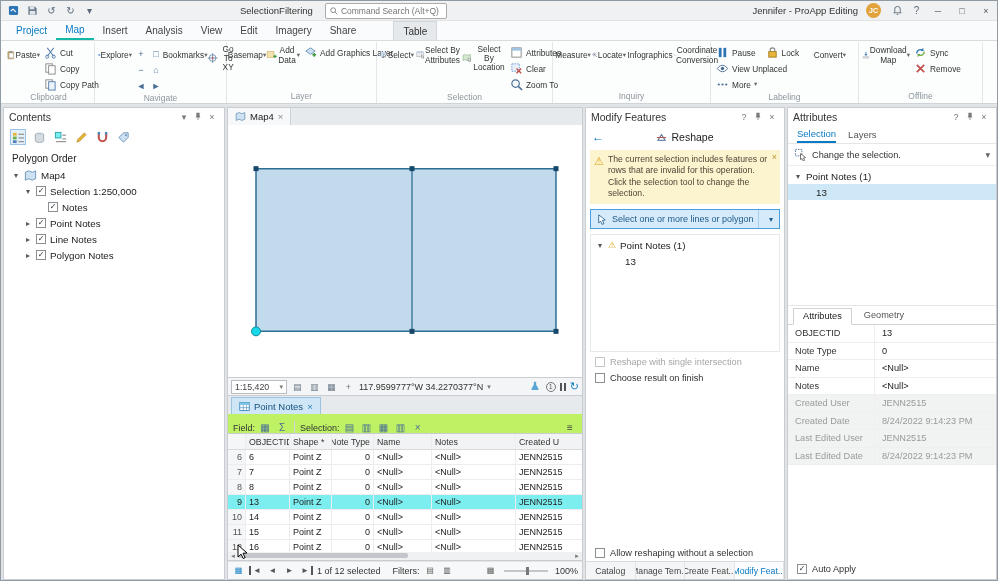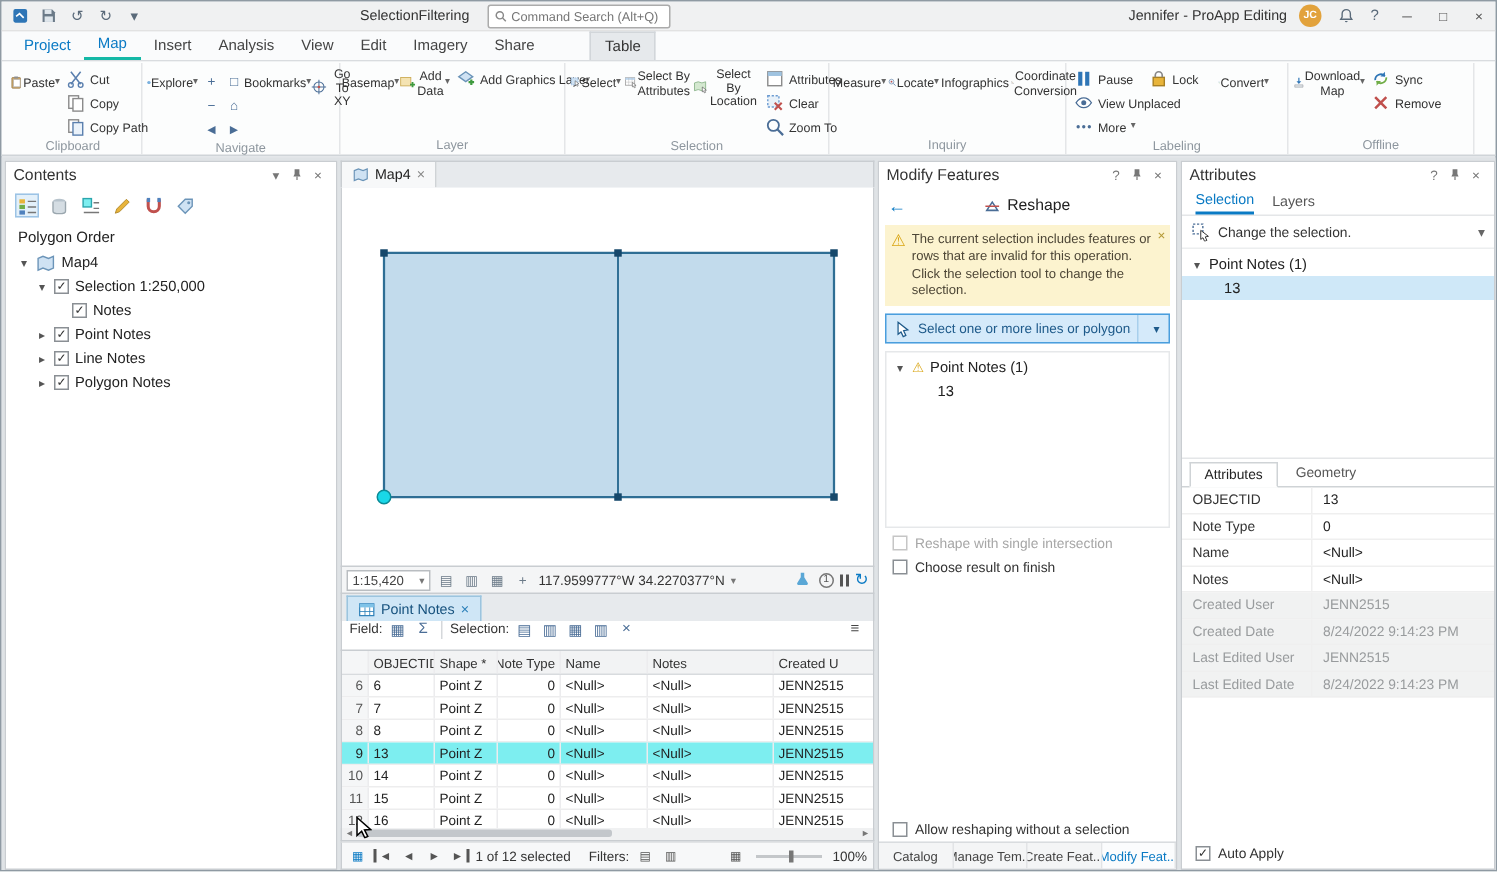--- a/index.html
+++ b/index.html
@@ -100,22 +100,22 @@
            display:flex; align-items:center; justify-content:center; color:#555; }
   .pausebars { display:flex; gap:2px; } .pausebars i { width:2px; height:8px; background:#555; }
   .refresh { color:#0a7ac4; font-size:11px; }
 
   
   .tbl-tabbar { height:18px; background:#e7eaed; border-left:1px solid #c9cdd1; border-right:1px solid #c9cdd1;
                 display:flex; align-items:flex-end; padding-left:3px; flex:none; }
   .tbl-tab { height:17px; background:#cfe6f6; border:1px solid #9cc4de; border-bottom:none; display:flex;
              align-items:center; gap:4px; padding:0 7px; font-size:9.5px; color:#17527e; }
   .tbl-tab .t-ic { width:11px; height:11px; }
-  .tbl-tools { height:20px; background:#ffffff; border:1px solid #c9cdd1; border-top:none; display:flex;
-               align-items:flex-start; gap:3px; padding:0 5px; font-size:9px; color:#333; flex:none; }
+  .tbl-tools { height:20px; background:#bef264; border:1px solid #c9cdd1; border-top:none; display:flex;
+               align-items:flex-end; gap:3px; padding:0 5px; font-size:9px; color:#333; flex:none; }
   .tt-ic { width:14px; text-align:center; color:#4a6d96; font-size:10px; }
   .tt-div { width:1px; height:12px; background:#d5d8db; margin:0 2px; }
   .tbl-grid { height:118px; background:#fff; border-left:1px solid #c9cdd1; border-right:1px solid #c9cdd1;
               overflow:hidden; font-size:9px; flex:none; }
   .thead, .trow { display:flex; }
   .thead { height:16px; background:#f2f3f4; border-bottom:1px solid #d8dbde; color:#333; }
   .thead .tc { display:flex; align-items:center; gap:2px; font-size:8.8px; }
   .trow { height:15px; border-bottom:1px solid #ededee; color:#222; }
   .tc { padding:0 3px; display:flex; align-items:center; overflow:hidden; white-space:nowrap;
         border-right:1px solid #ececee; height:100%; }

